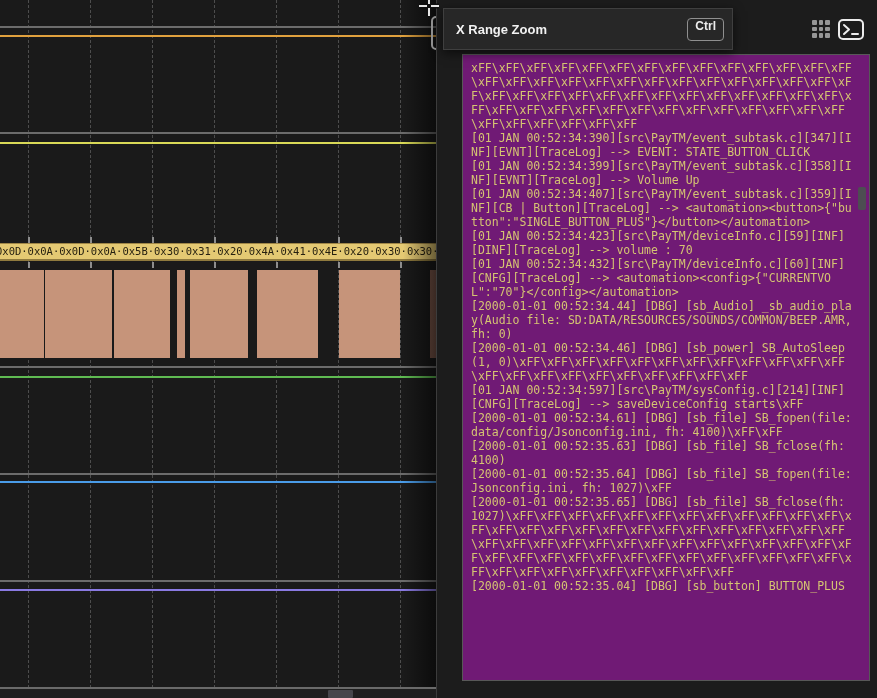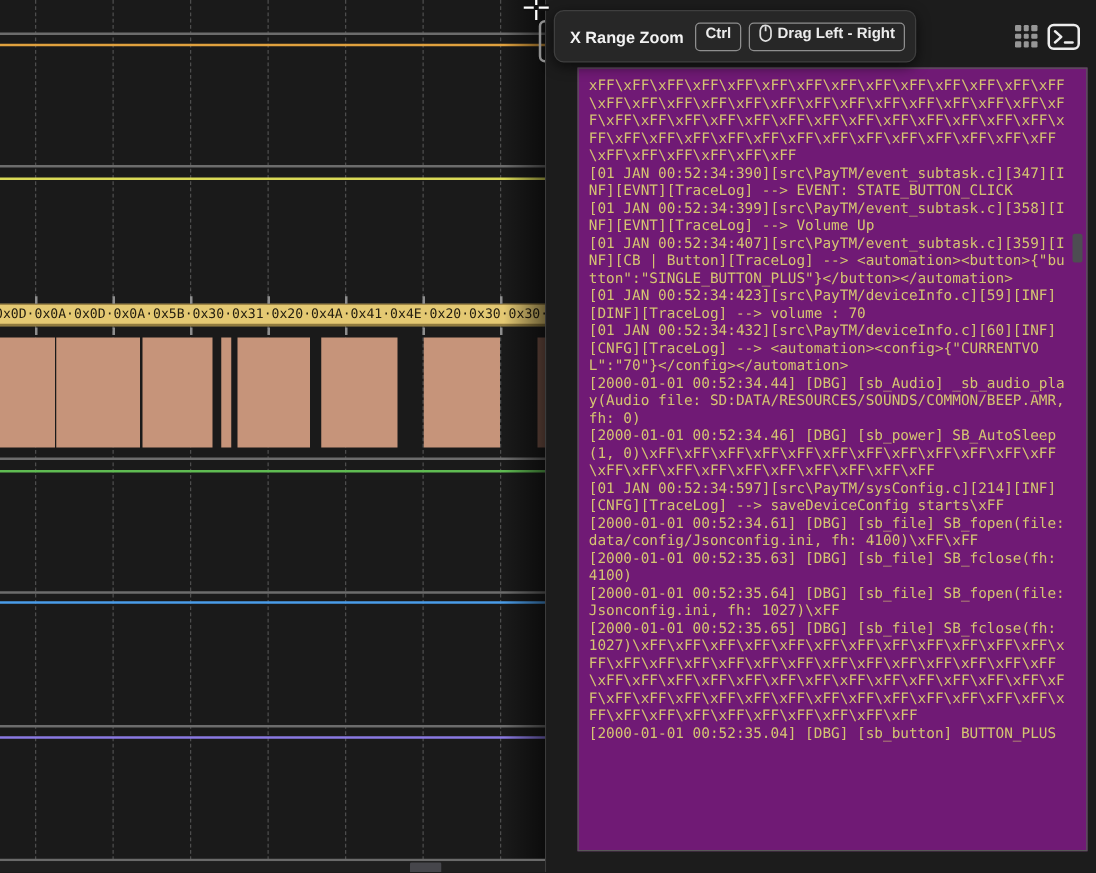--- a/index.html
+++ b/index.html
@@ -43,21 +43,21 @@
 
   
   #grid-icon { position:absolute; left:812px; top:20px; display:grid;
                grid-template-columns:repeat(3,4.5px); grid-template-rows:repeat(3,4.5px); gap:2.2px; }
   #grid-icon i { background:#969696; border-radius:1px; }
   #term-icon { position:absolute; left:838px; top:19px; width:26px; height:21px;
                border:2px solid #ececec; border-radius:5px; }
 
   
   #tooltip { position:absolute; left:443px; top:8px; width:290px; height:42px;
-             background:#272727; border:1px solid #3f3f3f; border-radius:8px;
+             background:#272727; border:1px solid #3f3f3f; border-radius:0;
              box-shadow:0 3px 10px rgba(0,0,0,0.6); display:flex; align-items:center;
              padding:0 8px 0 12px; z-index:5; }
   #tooltip .tt-title { font-size:13px; font-weight:700; color:#f2f2f2; flex:1 1 auto; }
   .badge { display:flex; align-items:flex-start; gap:4px; height:23px; padding:0 7px;
            border:1px solid #8f8f8f; border-radius:4px; color:#ececec;
            font-size:12px; font-weight:700; margin-left:6px; white-space:nowrap; }
 
   
   #crosshair { position:absolute; left:418px; top:-3px; z-index:6; }
 </style>
@@ -152,27 +152,20 @@
       <polyline points="4,4 9,8.5 4,13" fill="none" stroke="#ececec" stroke-width="2" stroke-linecap="round" stroke-linejoin="round"></polyline>
       <line x1="12" y1="13" x2="18" y2="13" stroke="#ececec" stroke-width="2" stroke-linecap="round"></line>
     </svg>
   </div>
 
   <div id="tooltip">
     <span class="tt-title">X Range Zoom</span>
     <span class="badge">
       <span>Ctrl</span>
     </span>
-    <span class="badge">
-      <svg width="11" height="15" viewBox="0 0 11 15" style="flex:0 0 auto;">
-        <rect x="1.2" y="1.2" width="8.6" height="12.6" rx="4.3" fill="none" stroke="#dddddd" stroke-width="1.4"></rect>
-        <line x1="5.5" y1="2" x2="5.5" y2="6" stroke="#dddddd" stroke-width="1.4"></line>
-      </svg>
-      <span>Drag Left - Right</span>
-    </span>
   </div>
 
   <svg id="crosshair" width="22" height="20" viewBox="0 0 22 20">
     <line x1="11" y1="0" x2="11" y2="19" stroke="#101010" stroke-width="5"></line>
     <line x1="1" y1="9" x2="21" y2="9" stroke="#101010" stroke-width="5"></line>
     <line x1="11" y1="0" x2="11" y2="19" stroke="#ffffff" stroke-width="1.8"></line>
     <line x1="1" y1="9" x2="21" y2="9" stroke="#ffffff" stroke-width="1.8"></line>
     <rect x="9" y="7" width="4" height="4" fill="#101010"></rect>
   </svg>
 

